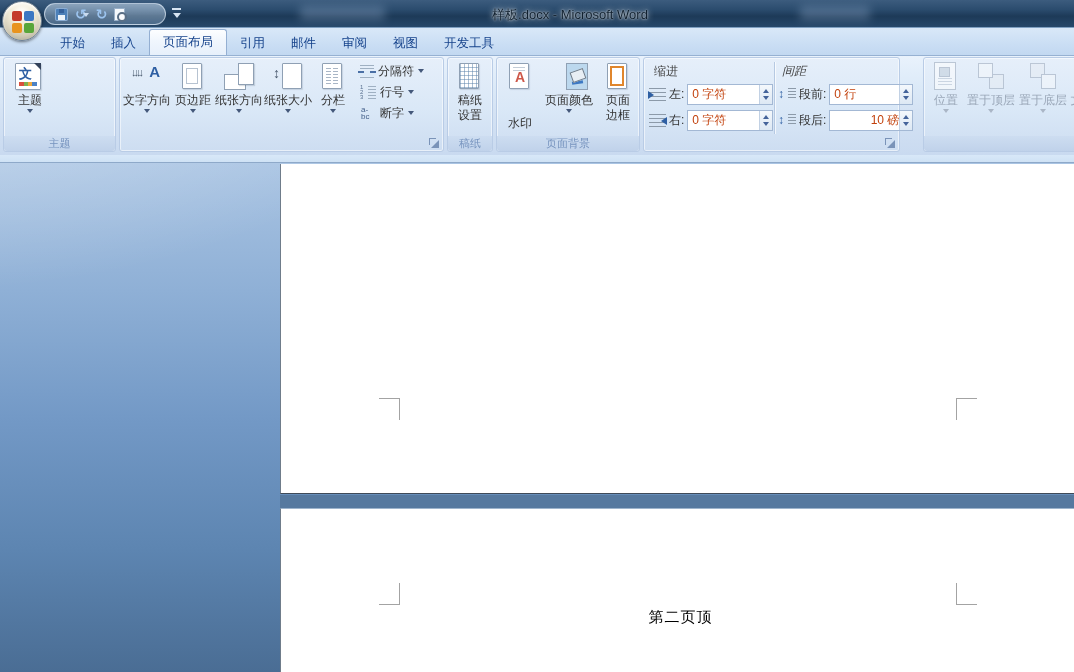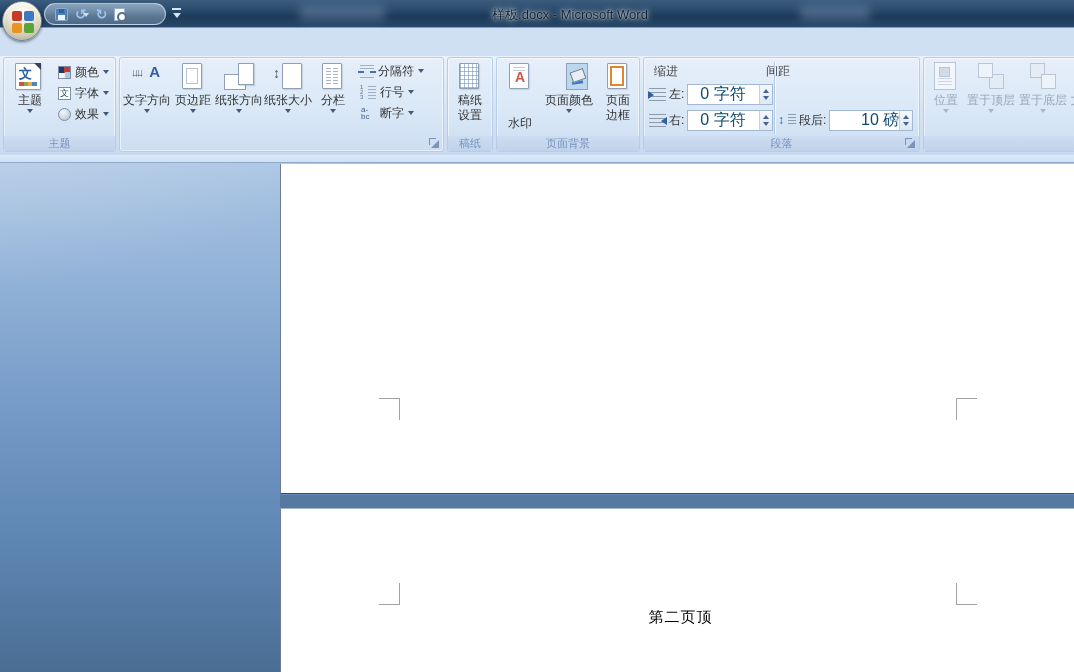--- a/index.html
+++ b/index.html
@@ -114,21 +114,21 @@
   .ic-pagecolor{position:relative;width:22px;height:27px;background:#bcd8ee;border:1px solid #8fa0b4;}
   .ic-pagecolor::after{content:"";position:absolute;left:4px;top:6px;width:12px;height:9px;background:#e8eef4;border:1px solid #6d7b8a;transform:rotate(-20deg);}
   .ic-pagecolor::before{content:"";position:absolute;left:5px;bottom:5px;width:11px;height:3px;background:#3c78c3;transform:rotate(-8deg);}
   .ic-pageborder::after{content:"";position:absolute;left:2px;right:2px;top:2px;bottom:2px;border:2px solid #e0862c;}
   
   .parhdr{position:absolute;font-size:12px;color:#3f3f3f;top:5px;}
   .vdiv{position:absolute;top:4px;bottom:17px;width:1px;background:#b6c9e2;box-shadow:1px 0 0 rgba(255,255,255,.7);}
   .prow{position:absolute;display:flex;align-items:center;gap:3px;height:22px;}
   .prow .plbl{font-size:12px;color:#333;white-space:nowrap;}
   .spin{display:flex;width:86px;height:21px;background:#fff;border:1px solid #a3b8d4;align-items:center;}
-  .spin .val{flex:1;font-size:16px;padding-left:12px;color:#0c4a6e;}
+  .spin .val{flex:1;font-size:12px;padding-left:4px;color:#c2410c;}
   .spin .ud{width:13px;height:100%;border-left:1px solid #c2d1e4;display:flex;flex-direction:column;align-items:center;justify-content:center;gap:3px;background:linear-gradient(180deg,#f4f8fc,#dde8f4);}
   .tri-u{width:0;height:0;border:3px solid transparent;border-bottom:4px solid #44639a;}
   .tri-d{width:0;height:0;border:3px solid transparent;border-top:4px solid #44639a;}
   .ic-ind{position:relative;width:17px;height:13px;flex:none;
     background:repeating-linear-gradient(180deg,#8c9aa9 0 1px,transparent 1px 4px);}
   .ic-ind::after{content:"";position:absolute;top:3px;width:0;height:0;border:4px solid transparent;}
   .ic-ind.left::after{left:-1px;border-left:6px solid #2e5fa3;}
   .ic-ind.right::after{right:-1px;border-right:6px solid #2e5fa3;}
   .ic-sp{position:relative;width:17px;height:14px;flex:none;}
   .ic-sp::before{content:"↕";position:absolute;left:-1px;top:0;font-size:12px;font-weight:bold;color:#2e5fa3;}
@@ -188,51 +188,44 @@
 
   <div class="orb">
     <span class="orb-logo">
       <i class="p1"></i>
         <i class="p2"></i>
         <i class="p3"></i>
         <i class="p4"></i>
     </span>
   </div>
 
+  <div class="tabrow">
+    <div class="tab">开始</div>
+    <div class="tab">插入</div>
+    <div class="tab active">页面布局</div>
+    <div class="tab">引用</div>
+    <div class="tab">邮件</div>
+    <div class="tab">审阅</div>
+    <div class="tab">视图</div>
+    <div class="tab">开发工具</div>
+  </div>
 
   <div class="ribbon">
 
     <div class="group" style="left:3px;width:113px;">
       <div class="gbody" style="padding-left:4px;gap:4px;">
         <div class="bigbtn" style="min-width:44px;">
           <span class="ico30">
             <span class="pg ic-theme">
                 <span class="tbar"></span>
                 <span class="fold"></span>
               </span>
           </span>
           <span class="lbl">主题</span>
           <span class="caret"></span>
-        </div>
-        <div style="display:flex;flex-direction:column;padding-top:4px;">
-          <div class="smallbtn">
-            <span class="ic13 ic-colors"></span>
-            <span class="lbl">颜色</span>
-            <span class="caret"></span>
-          </div>
-          <div class="smallbtn">
-            <span class="ic13 ic-fonts">文</span>
-            <span class="lbl">字体</span>
-            <span class="caret"></span>
-          </div>
-          <div class="smallbtn">
-            <span class="ic13 ic-effects"></span>
-            <span class="lbl">效果</span>
-            <span class="caret"></span>
-          </div>
         </div>
       </div>
       <div class="gstrip">主题</div>
     </div>
 
     <div class="group" style="left:119px;width:325px;">
       <div class="gbody" style="padding-left:3px;gap:1px;">
         <div class="bigbtn">
           <span class="ico30">
               <span class="ic-textdir" style="position:absolute;left:1px;top:0;"></span>
@@ -329,23 +322,23 @@
           <span class="ico30">
               <span class="pg ic-pageborder" style="left:5px;top:1px;"></span>
             </span>
           <span class="lbl">页面</span>
           <span class="lbl">边框</span>
         </div>
       </div>
       <div class="gstrip">页面背景</div>
     </div>
 
-    <div class="group" style="left:643px;width:277px;">
+    <div class="group" style="left:643px;width:257px;">
       <div class="parhdr" style="left:10px;">缩进</div>
-      <div class="parhdr" style="left:122px;">间距</div>
+      <div class="parhdr" style="left:138px;font-style:italic;">间距</div>
       <div class="vdiv" style="left:130px;"></div>
 
       <div class="prow" style="left:5px;top:25px;">
         <span class="ic-ind left"></span>
         <span class="plbl">左:</span>
         <span class="spin">
           <span class="val">0 字符</span>
           <span class="ud">
               <span class="tri-u"></span>
               <span class="tri-d"></span>
@@ -356,33 +349,43 @@
         <span class="ic-ind right"></span>
         <span class="plbl">右:</span>
         <span class="spin">
           <span class="val">0 字符</span>
           <span class="ud">
               <span class="tri-u"></span>
               <span class="tri-d"></span>
             </span>
         </span>
       </div>
+      <div class="prow" style="left:135px;top:25px;">
+        <span class="ic-sp"></span>
+        <span class="plbl">段前:</span>
+        <span class="spin" style="width:84px;">
+          <span class="val">0 行</span>
+          <span class="ud">
+              <span class="tri-u"></span>
+              <span class="tri-d"></span>
+            </span>
+        </span>
+      </div>
       <div class="prow" style="left:135px;top:51px;text-align:right;">
         <span class="ic-sp"></span>
         <span class="plbl">段后:</span>
         <span class="spin" style="width:84px;">
           <span class="val">10 磅</span>
           <span class="ud">
               <span class="tri-u"></span>
               <span class="tri-d"></span>
             </span>
         </span>
       </div>
 
-      <div class="gstrip">段落</div>
       <span class="dlg"></span>
     </div>
 
     <div class="group disabled clip" style="left:923px;width:160px;">
       <div class="gbody" style="padding-left:5px;gap:4px;">
         <div class="bigbtn" style="min-width:34px;">
           <span class="ico30">
               <span class="ic-pos" style="position:absolute;left:4px;top:0;"></span>
             </span>
           <span class="lbl">位置</span>

